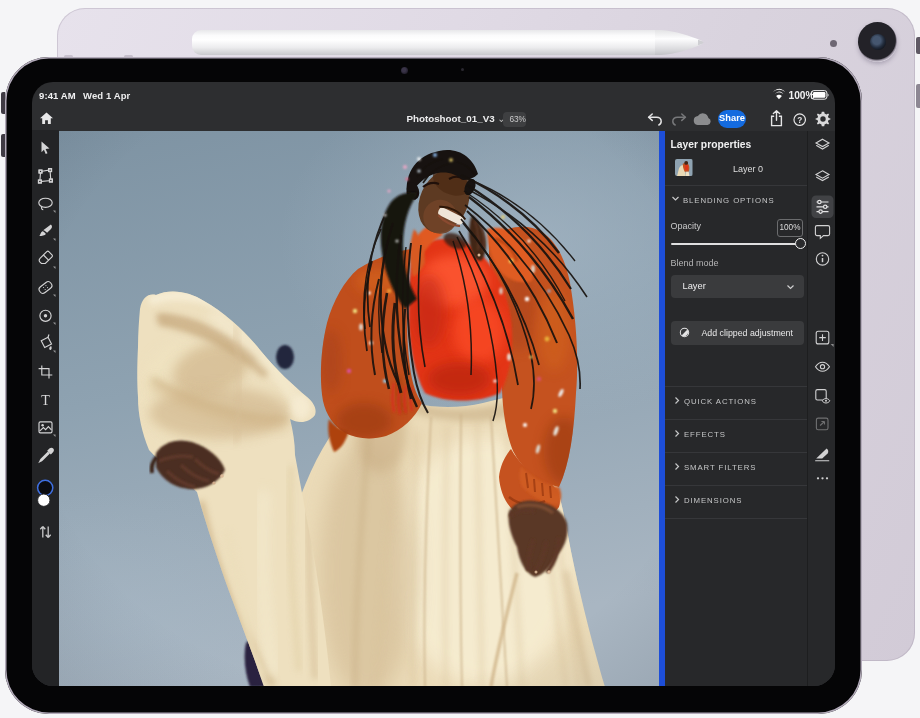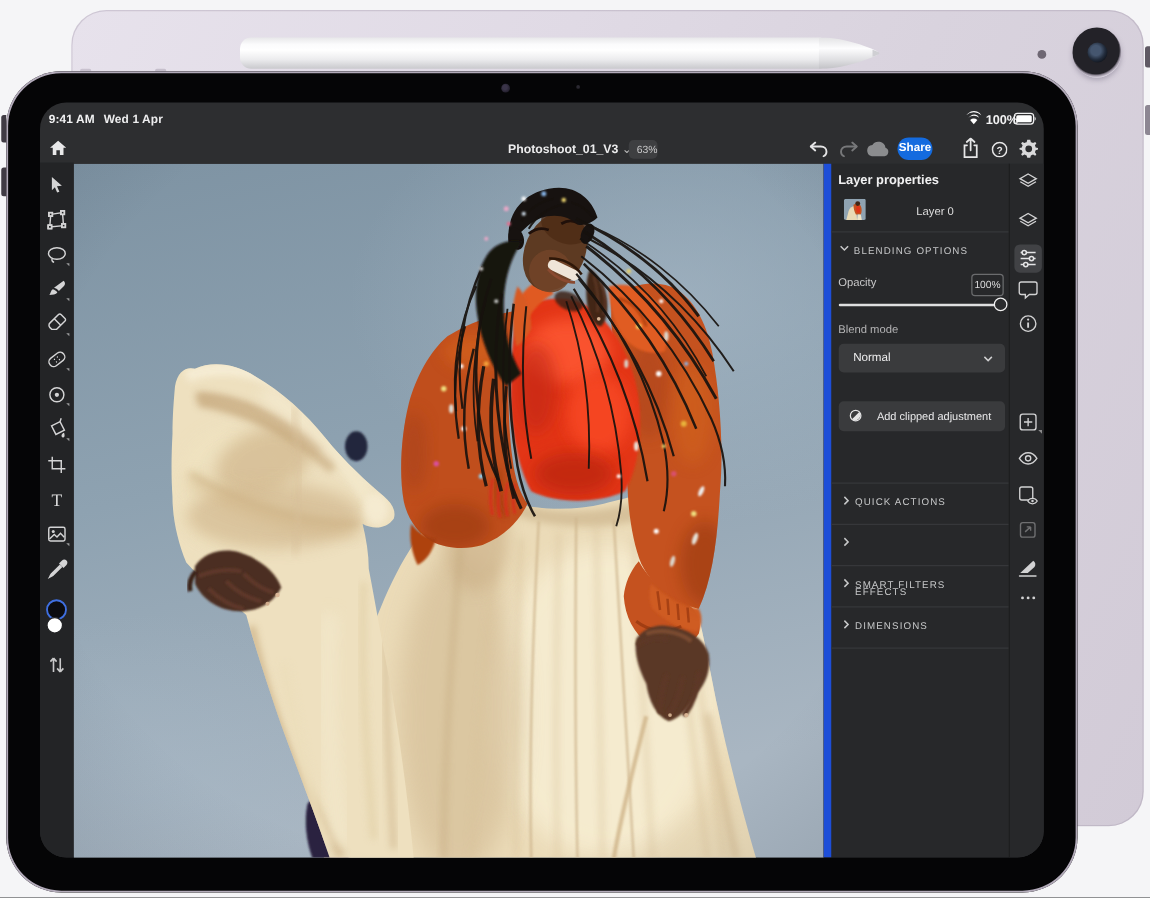--- a/index.html
+++ b/index.html
@@ -440,39 +440,39 @@
     <svg class="abs" style="left:6px;top:63.5px;" width="9" height="9" viewBox="0 0 9 9">
         <path d="M1.5 3 L4.5 6 L7.5 3" stroke="#c9c9ca" stroke-width="1.2" fill="none"></path>
       </svg>
 
     <div class="abs plabel" style="left:5.5px;top:90px;">Opacity</div>
     <div class="abs" style="left:112px;top:88px;width:24px;height:16px;border:1px solid #6b6c6e;border-radius:3px;color:#dcdcdd;font-size:8.2px;text-align:center;line-height:16px;">100%</div>
     <div class="abs" style="left:6px;top:112.5px;width:125px;height:1.6px;background:#dfdfe0;border-radius:1px;"></div>
     <div class="abs" style="left:130px;top:107.5px;width:9px;height:9px;border:1.6px solid #f0f0f0;border-radius:50%;background:#2a2b2d;"></div>
     <div class="abs plabel" style="left:5.5px;top:127px;color:#b4b4b5;">Blend mode</div>
     <div class="abs" style="left:5.5px;top:144px;width:133px;height:23.4px;background:#3a3b3d;border-radius:4px;">
-      <span style="position:absolute;left:12px;top:6px;color:#ededee;font-size:9.3px;">Normal</span>
+      <span style="position:absolute;left:12px;top:6px;color:#ededee;font-size:9.3px;">Layer</span>
       <svg style="position:absolute;right:9px;top:8px;" width="9" height="9" viewBox="0 0 9 9">
           <path d="M1.5 2.5 L4.5 5.5 L7.5 2.5" stroke="#cfcfd0" stroke-width="1.2" fill="none"></path>
         </svg>
     </div>
     <div class="pbtn" style="top:190px;">
       <svg style="margin-left:8px;" width="11" height="11" viewBox="0 0 12 12">
           <circle cx="6" cy="6" r="4.6" fill="none" stroke="#e4e4e5" stroke-width="1.1"></circle>
           <path d="M2.8 9.2 A4.6 4.6 0 0 0 9.2 2.8 Z" fill="#e4e4e5"></path>
         </svg>
       <span style="margin-left:12px;">Add clipped adjustment</span>
     </div>
     <div class="divline" style="top:255.5px;"></div>
     <div class="divline" style="top:288.5px;"></div>
     <div class="divline" style="top:321.5px;"></div>
     <div class="divline" style="top:354.5px;"></div>
     <div class="divline" style="top:387px;"></div>
     <div class="abs sechead" style="left:19px;top:266px;">QUICK ACTIONS</div>
-    <div class="abs sechead" style="left:19px;top:299px;margin-top:39px;">EFFECTS</div>
+    <div class="abs sechead" style="left:19px;top:299px;">EFFECTS</div>
     <div class="abs sechead" style="left:19px;top:332px;">SMART FILTERS</div>
     <div class="abs sechead" style="left:19px;top:365px;">DIMENSIONS</div>
     <svg class="abs" style="left:8px;top:265.5px;" width="8" height="9" viewBox="0 0 8 9">
         <path d="M2.5 1.5 L5.5 4.5 L2.5 7.5" stroke="#c6c7c8" stroke-width="1.2" fill="none"></path>
       </svg>
     <svg class="abs" style="left:8px;top:298.5px;" width="8" height="9" viewBox="0 0 8 9">
         <path d="M2.5 1.5 L5.5 4.5 L2.5 7.5" stroke="#c6c7c8" stroke-width="1.2" fill="none"></path>
       </svg>
     <svg class="abs" style="left:8px;top:331.5px;" width="8" height="9" viewBox="0 0 8 9">
         <path d="M2.5 1.5 L5.5 4.5 L2.5 7.5" stroke="#c6c7c8" stroke-width="1.2" fill="none"></path>

